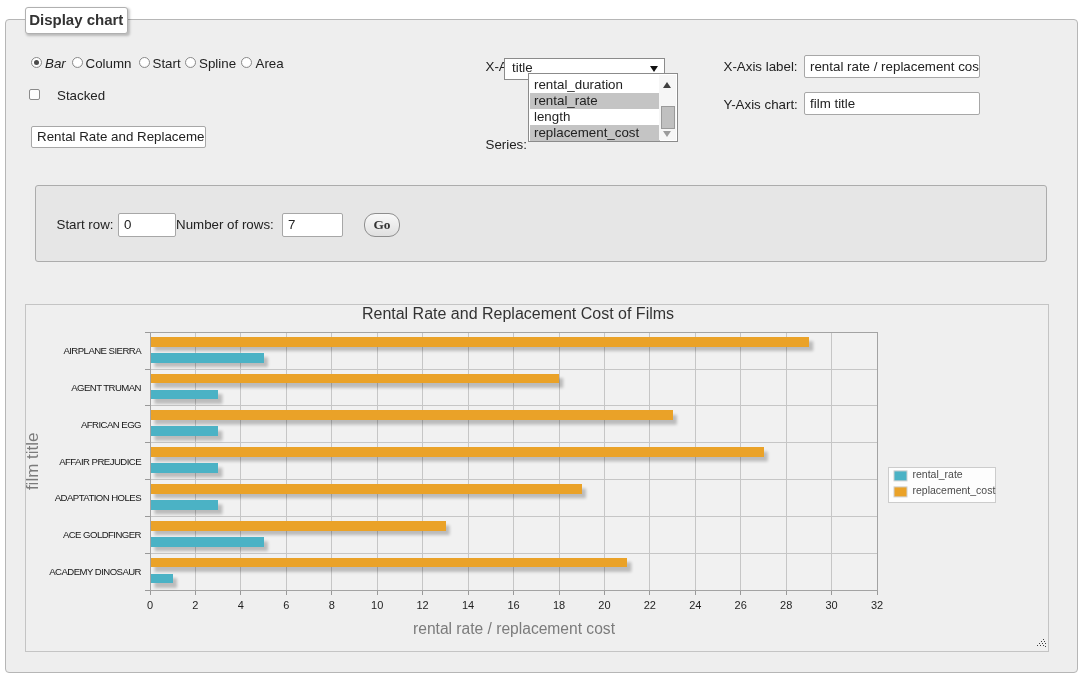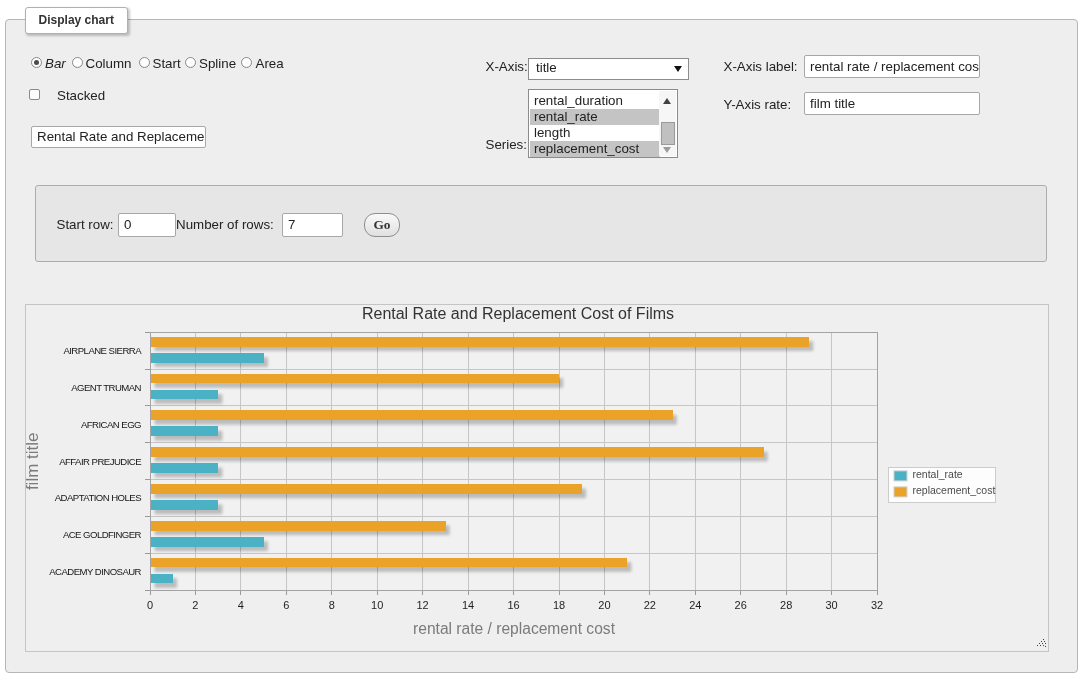--- a/index.html
+++ b/index.html
@@ -1,28 +1,28 @@
 <!DOCTYPE html>
 <html><head>
 <meta charset="utf-8">
 <style>
 html,body{margin:0;padding:0;background:#fff;width:1081px;height:681px;overflow:hidden;}
 body{font-family:"Liberation Sans",sans-serif;font-size:13.33px;color:#222;}
 #fs{position:absolute;left:5px;top:19px;width:1070.5px;height:651.5px;background:#eee;border:1px solid #b6b6b6;border-radius:4px;}
-#lg{position:absolute;left:24.5px;top:7px;width:101.5px;height:24.5px;background:#fff;border:1px solid #b0b0b0;border-radius:3px;box-shadow:1.5px 1.5px 2.5px rgba(0,0,0,0.22);text-align:center;line-height:24px;font-weight:bold;font-size:12px;color:#333;}
+#lg{position:absolute;left:24.5px;top:7px;width:101.5px;height:24.5px;background:#fff;border:1px solid #b0b0b0;border-radius:3px;box-shadow:1.5px 1.5px 2.5px rgba(0,0,0,0.22);text-align:center;line-height:24px;font-weight:bold;font-size:15px;color:#333;}
 .rd{position:absolute;width:9px;height:9px;border:1px solid #8a8a8a;border-radius:50%;background:radial-gradient(circle at 50% 35%,#fff 55%,#e8e8e8);}
 .rd.on::after{content:"";position:absolute;left:2px;top:2px;width:5px;height:5px;border-radius:50%;background:#4a4a4a;}
 .cb{position:absolute;width:9px;height:9px;border:1px solid #8a8a8a;border-radius:2px;background:#fdfdfd;}
 .lab{position:absolute;white-space:nowrap;}
 .inp{position:absolute;background:#fff;border:1px solid #a7a7a7;border-radius:2px;overflow:hidden;white-space:nowrap;padding-left:5px;color:#222;}
 #panel{position:absolute;left:35px;top:185px;width:1010px;height:75px;background:#e6e6e6;border:1px solid #acacac;border-radius:3px;}
 #go{position:absolute;left:364px;top:212.5px;width:34px;height:22px;border:1px solid #8e8e8e;border-radius:11px;background:linear-gradient(#f9f9f9,#e0e0e0);text-align:center;line-height:21px;font-weight:bold;color:#333;font-family:Liberation Serif, serif;}
-#sel{position:absolute;left:528px;top:57.5px;width:152px;height:20.5px;background:#fff;border:1px solid #8b8b8b;border-radius:0;line-height:17px;padding-left:7px;}
+#sel{position:absolute;left:504px;top:57.5px;width:152px;height:20.5px;background:#fff;border:1px solid #8b8b8b;border-radius:0;line-height:17px;padding-left:7px;}
 #sel .arr{position:absolute;right:6.5px;top:7.5px;width:0;height:0;border-left:4px solid transparent;border-right:4px solid transparent;border-top:6.5px solid #111;}
-#list{position:absolute;left:528px;top:89px;width:147.5px;height:67px;background:#fff;border:1px solid #8b8b8b;}
+#list{position:absolute;left:528px;top:73px;width:147.5px;height:67px;background:#fff;border:1px solid #8b8b8b;}
 .opt{position:absolute;left:1px;height:16px;line-height:16px;padding-left:4px;width:126px;}
 .opt.hi{background:#c4c4c4;}
 #sbar{position:absolute;right:1px;top:1px;width:17px;height:65px;background:#f6f6f6;}
 #sthumb{position:absolute;left:2px;top:31px;width:12px;height:21px;background:#c0c0c0;border:1px solid #9a9a9a;}
 .tri-up{position:absolute;left:4px;top:7px;width:0;height:0;border-left:4.5px solid transparent;border-right:4.5px solid transparent;border-bottom:6px solid #404040;}
 .tri-dn{position:absolute;left:4px;bottom:3px;width:0;height:0;border-left:4.5px solid transparent;border-right:4.5px solid transparent;border-top:6px solid #9b9b9b;}
 #chart{position:absolute;left:24.5px;top:304px;width:1022px;height:345.5px;background:#efefef;border:1px solid #c4c4c4;}
 svg text{font-family:"Liberation Sans",sans-serif;}
 </style>
 </head>
@@ -56,21 +56,21 @@
   <div class="opt hi" style="top:51px;">replacement_cost</div>
   <div id="sbar">
       <span class="tri-up"></span>
       <span id="sthumb"></span>
       <span class="tri-dn"></span>
     </div>
 </div>
 
 <span class="lab" style="left:723.5px;top:59px;">X-Axis label:</span>
 <div class="inp" style="left:804px;top:54.5px;width:168.5px;height:21.5px;line-height:21.5px;">rental rate / replacement cost</div>
-<span class="lab" style="left:723.5px;top:96.5px;">Y-Axis rate:</span>
+<span class="lab" style="left:723.5px;top:96.5px;">Y-Axis chart:</span>
 <div class="inp" style="left:804px;top:91.5px;width:168.5px;height:21.5px;line-height:21.5px;">film title</div>
 
 <div id="panel"></div>
 <span class="lab" style="left:56.5px;top:217px;">Start row:</span>
 <div class="inp" style="left:118px;top:212.5px;width:51px;height:22px;line-height:22px;">0</div>
 <span class="lab" style="left:176px;top:217px;">Number of rows:</span>
 <div class="inp" style="left:282px;top:212.5px;width:53.5px;height:22px;line-height:22px;">7</div>
 <div id="go">Go</div>
 
 <div id="chart">

